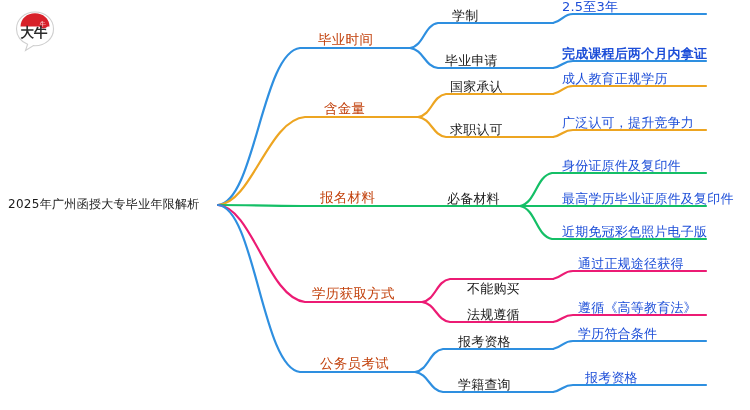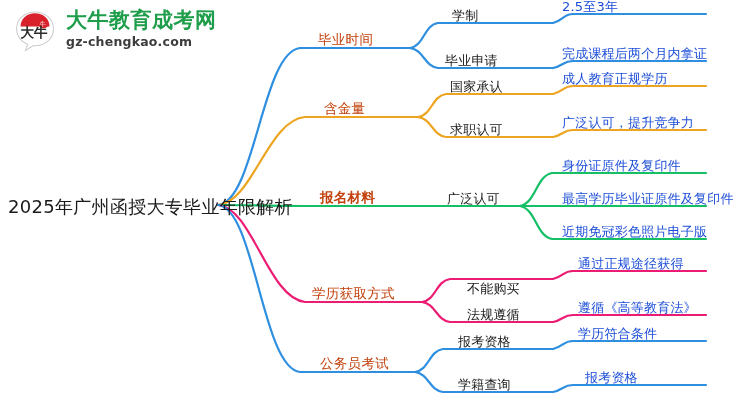--- a/index.html
+++ b/index.html
@@ -64,21 +64,21 @@
     height: 410px;
   }
 
   
   .node {
     position: absolute;
     white-space: nowrap;
     line-height: 1;
   }
   .node-root {
-    font-size: 18px;
+    font-size: 12px;
     color: #1a1a1a;
     letter-spacing: 0.3px;
   }
   .node-l1 {
     font-size: 13.5px;
     color: #c2410c;
     letter-spacing: 0.3px;
   }
   .node-l2 {
     font-size: 13px;
@@ -96,24 +96,20 @@
 
 <div id="logo">
   <svg id="logo-mark" viewBox="0 0 44 42">
     <path d="M21 2 C10.5 2 2.5 9.5 2.5 19 C2.5 26 7 31.8 13.6 34.3 L11.5 40.5 L19.5 35.6
              C20 35.65 20.5 35.7 21 35.7 C31.5 35.7 39.5 28.4 39.5 19 C39.5 9.5 31.5 2 21 2 Z" fill="#ffffff" stroke="#cfcfcf" stroke-width="1.1"></path>
     <path d="M6.5 16.5 C6.5 8.6 13 3.2 21 3.2 C29 3.2 35.5 8.6 35.5 16.5 Z" fill="#d8212a"></path>
     <circle cx="29.5" cy="13.5" r="5" fill="#d8212a"></circle>
     <text x="28.8" y="16.2" font-size="6" fill="#ffffff" text-anchor="middle" font-family="DejaVu Sans, sans-serif">牛</text>
     <text x="20" y="27" font-size="13.5" fill="#2b2b2b" text-anchor="middle" font-weight="bold" font-family="DejaVu Sans, sans-serif">大牛</text>
   </svg>
-  <div id="logo-text-wrap">
-    <div id="logo-title">大牛教育成考网</div>
-    <div id="logo-sub">gz-chengkao.com</div>
-  </div>
 </div>
 
 <svg id="map-svg" viewBox="0 0 750 410">
   <g fill="none" stroke-width="2.2" stroke-linecap="round">
 
     <path d="M218,205 C255,202 262,52 300,48 L410,48" stroke="#2e8fe0"></path>
 
     <path d="M218,205 C252,203 268,120 305,117 L418,117" stroke="#eda521"></path>
 
     <path d="M218,205 C255,205 280,206 310,206 L437,206" stroke="#14bf66"></path>
@@ -150,30 +146,30 @@
     <path d="M553,392 C563,390 563,385 573,385 L706,385" stroke="#2e8fe0"></path>
   </g>
 </svg>
 
 <div class="node node-root" style="left:8px; top:198px;">2025年广州函授大专毕业年限解析</div>
 
 <div class="node node-l1" style="left:318px; top:33px;">毕业时间</div>
 <div class="node node-l2" style="left:452px; top:9px;">学制</div>
 <div class="node node-l2" style="left:445px; top:54px;">毕业申请</div>
 <div class="node node-l3" style="left:562px; top:0px;">2.5至3年</div>
-<div class="node node-l3" style="left:562px; top:47px;">完成课程后两个月内拿证</div>
+<div class="node node-l3" style="left:562px; top:47px;font-weight:bold;">完成课程后两个月内拿证</div>
 
 <div class="node node-l1" style="left:324px; top:102px;">含金量</div>
 <div class="node node-l2" style="left:450px; top:80px;">国家承认</div>
 <div class="node node-l2" style="left:450px; top:123px;">求职认可</div>
 <div class="node node-l3" style="left:562px; top:72px;">成人教育正规学历</div>
 <div class="node node-l3" style="left:562px; top:116px;">广泛认可，提升竞争力</div>
 
-<div class="node node-l1" style="left:320px; top:191px;font-weight:bold;">报名材料</div>
-<div class="node node-l2" style="left:447px; top:192px;">广泛认可</div>
+<div class="node node-l1" style="left:320px; top:191px;">报名材料</div>
+<div class="node node-l2" style="left:447px; top:192px;">必备材料</div>
 <div class="node node-l3" style="left:562px; top:159px;">身份证原件及复印件</div>
 <div class="node node-l3" style="left:562px; top:192px;">最高学历毕业证原件及复印件</div>
 <div class="node node-l3" style="left:562px; top:225px;">近期免冠彩色照片电子版</div>
 
 <div class="node node-l1" style="left:312px; top:287px;">学历获取方式</div>
 <div class="node node-l2" style="left:467px; top:282px;">不能购买</div>
 <div class="node node-l2" style="left:467px; top:308px;">法规遵循</div>
 <div class="node node-l3" style="left:578px; top:257px;">通过正规途径获得</div>
 <div class="node node-l3" style="left:578px; top:301px;">遵循《高等教育法》</div>
 

